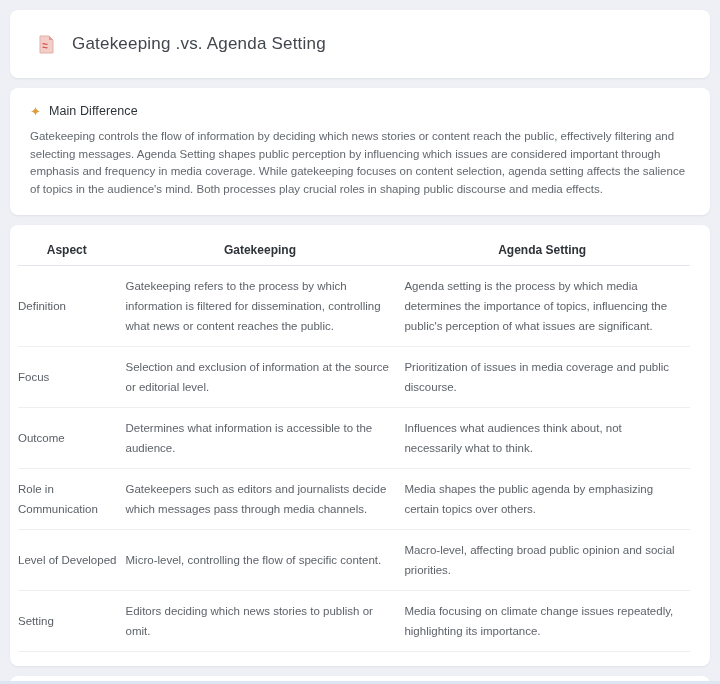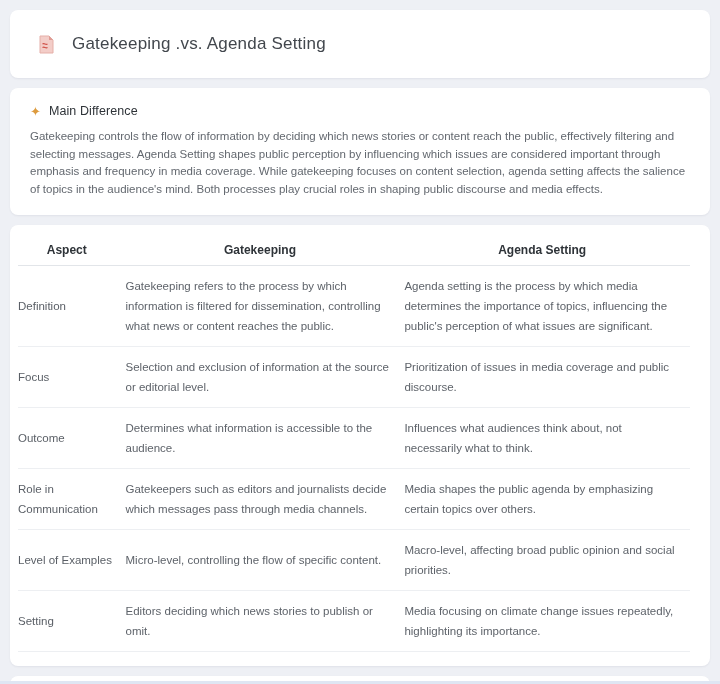--- a/index.html
+++ b/index.html
@@ -144,21 +144,21 @@
           <td class="aspect-cell">Outcome</td>
           <td>Determines what information is accessible to the audience.</td>
           <td>Influences what audiences think about, not necessarily what to think.</td>
         </tr>
         <tr>
           <td class="aspect-cell">Role in Communication</td>
           <td>Gatekeepers such as editors and journalists decide which messages pass through media channels.</td>
           <td>Media shapes the public agenda by emphasizing certain topics over others.</td>
         </tr>
         <tr>
-          <td class="aspect-cell">Level of Examples</td>
+          <td class="aspect-cell">Level of Developed</td>
           <td>Micro-level, controlling the flow of specific content.</td>
           <td>Macro-level, affecting broad public opinion and social priorities.</td>
         </tr>
         <tr>
           <td class="aspect-cell">Setting</td>
           <td>Editors deciding which news stories to publish or omit.</td>
           <td>Media focusing on climate change issues repeatedly, highlighting its importance.</td>
         </tr>
       </tbody>
     </table>

